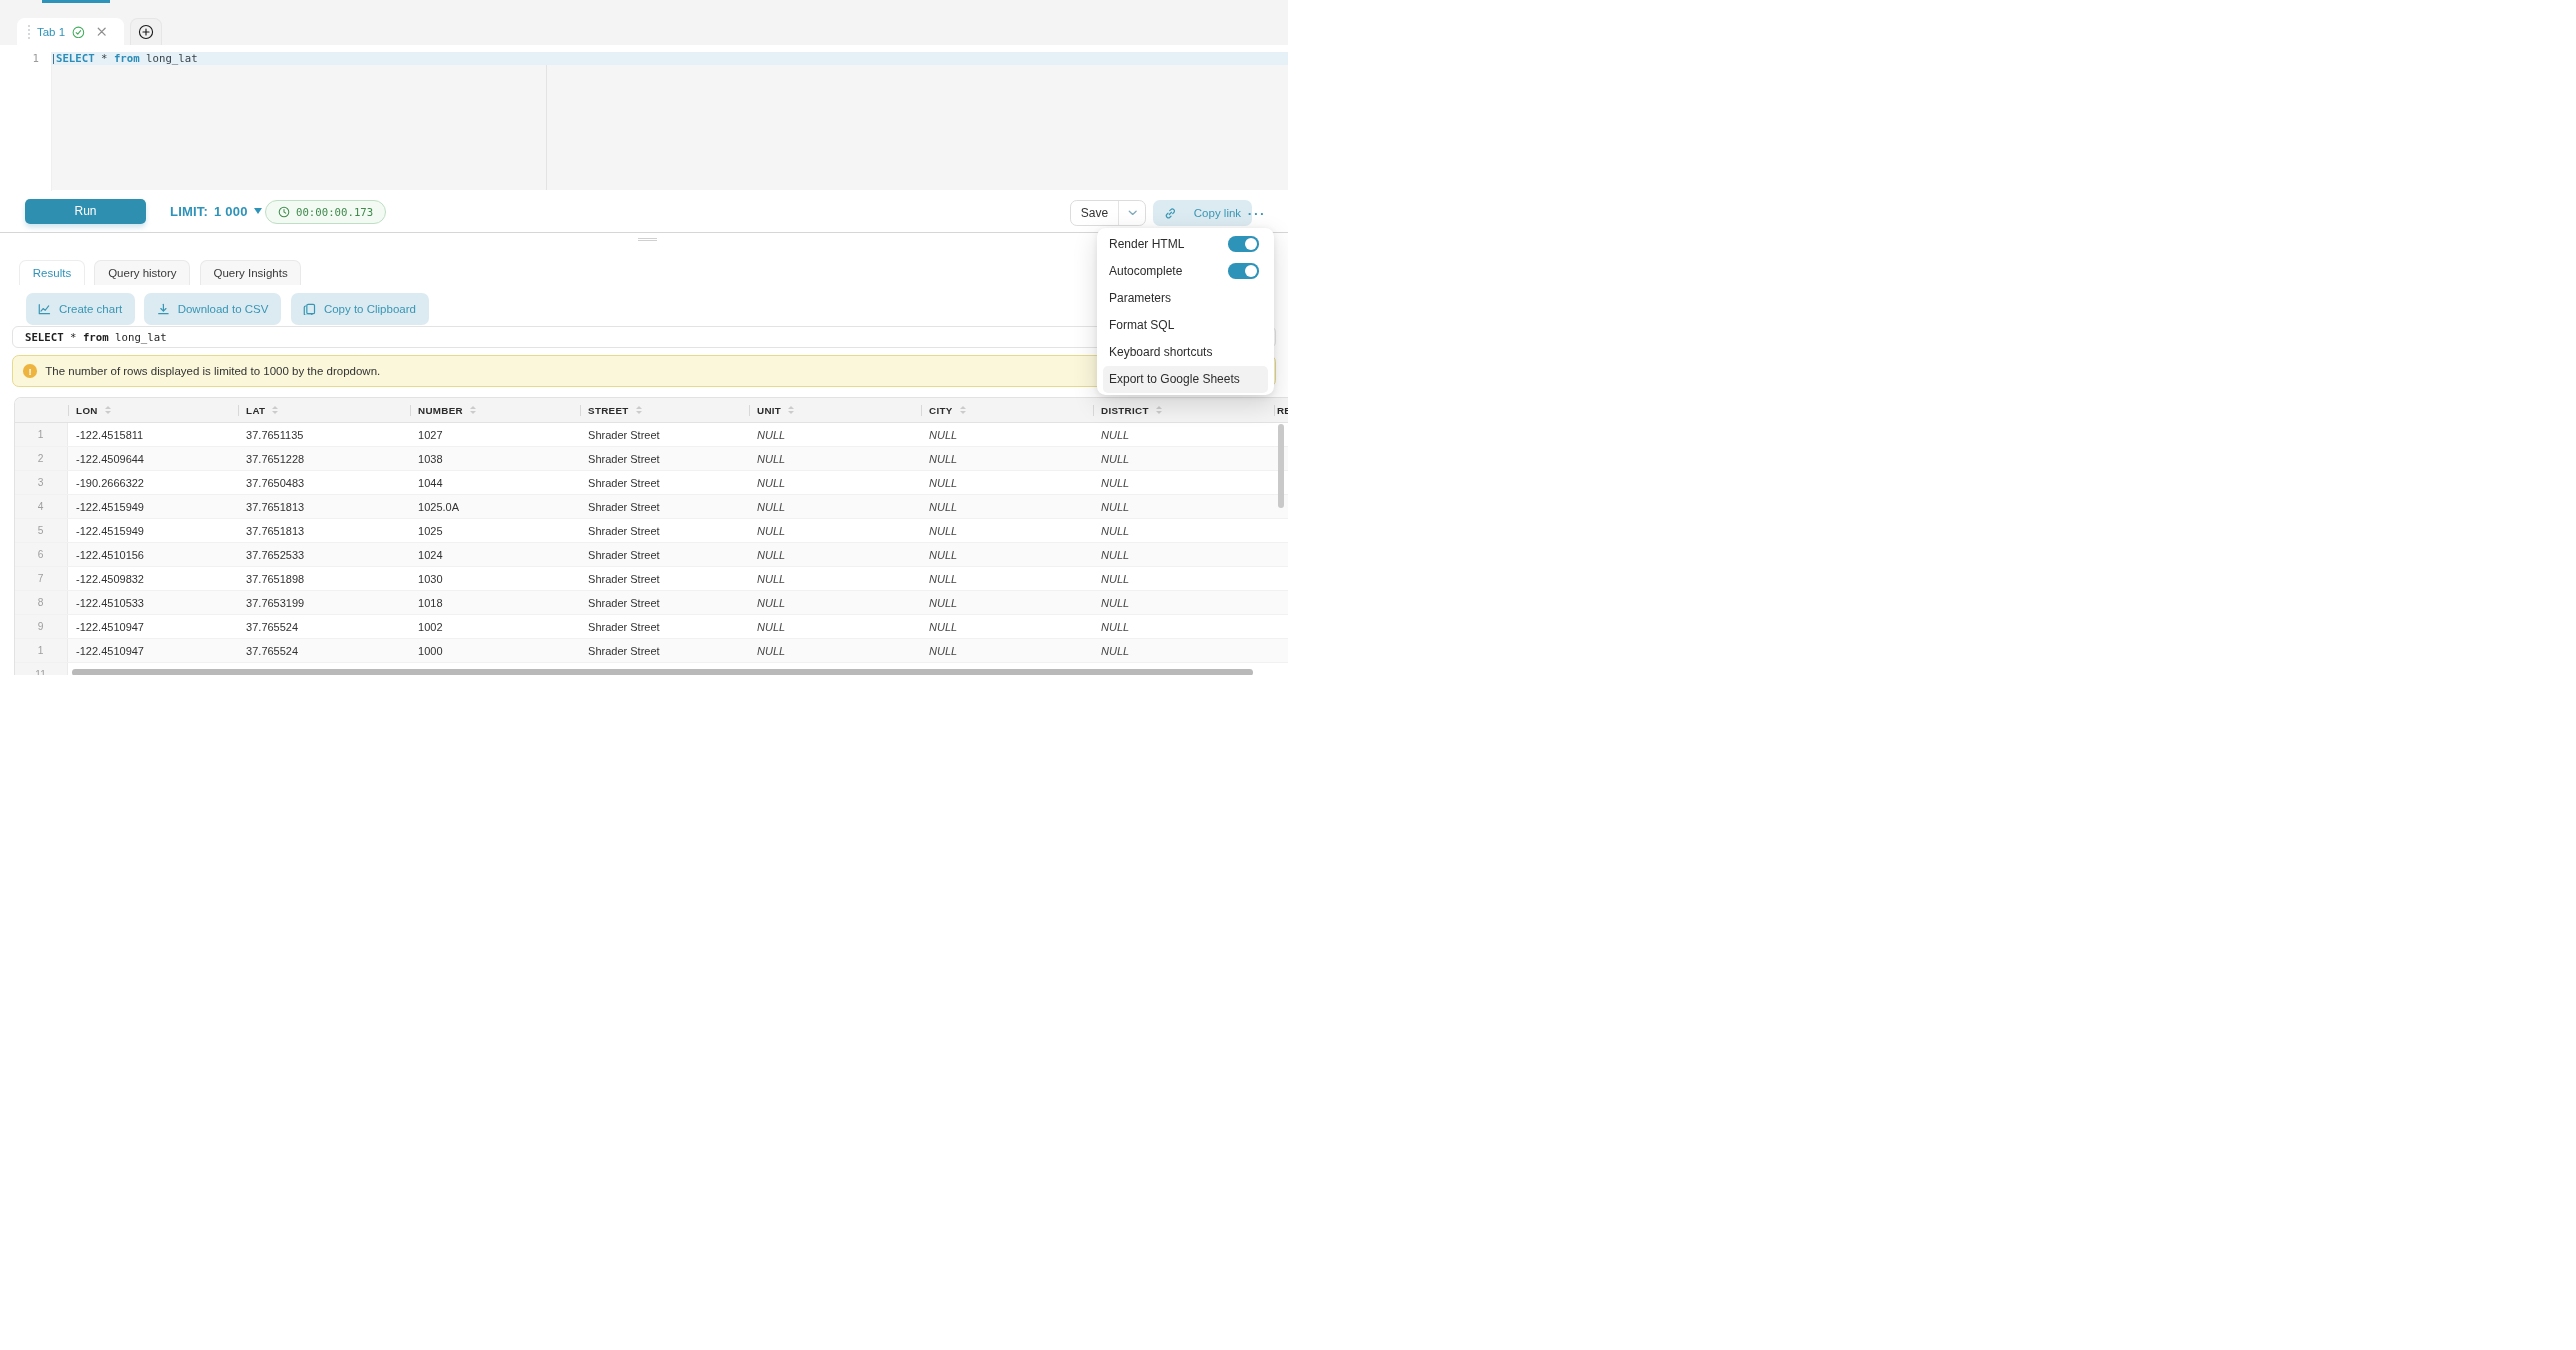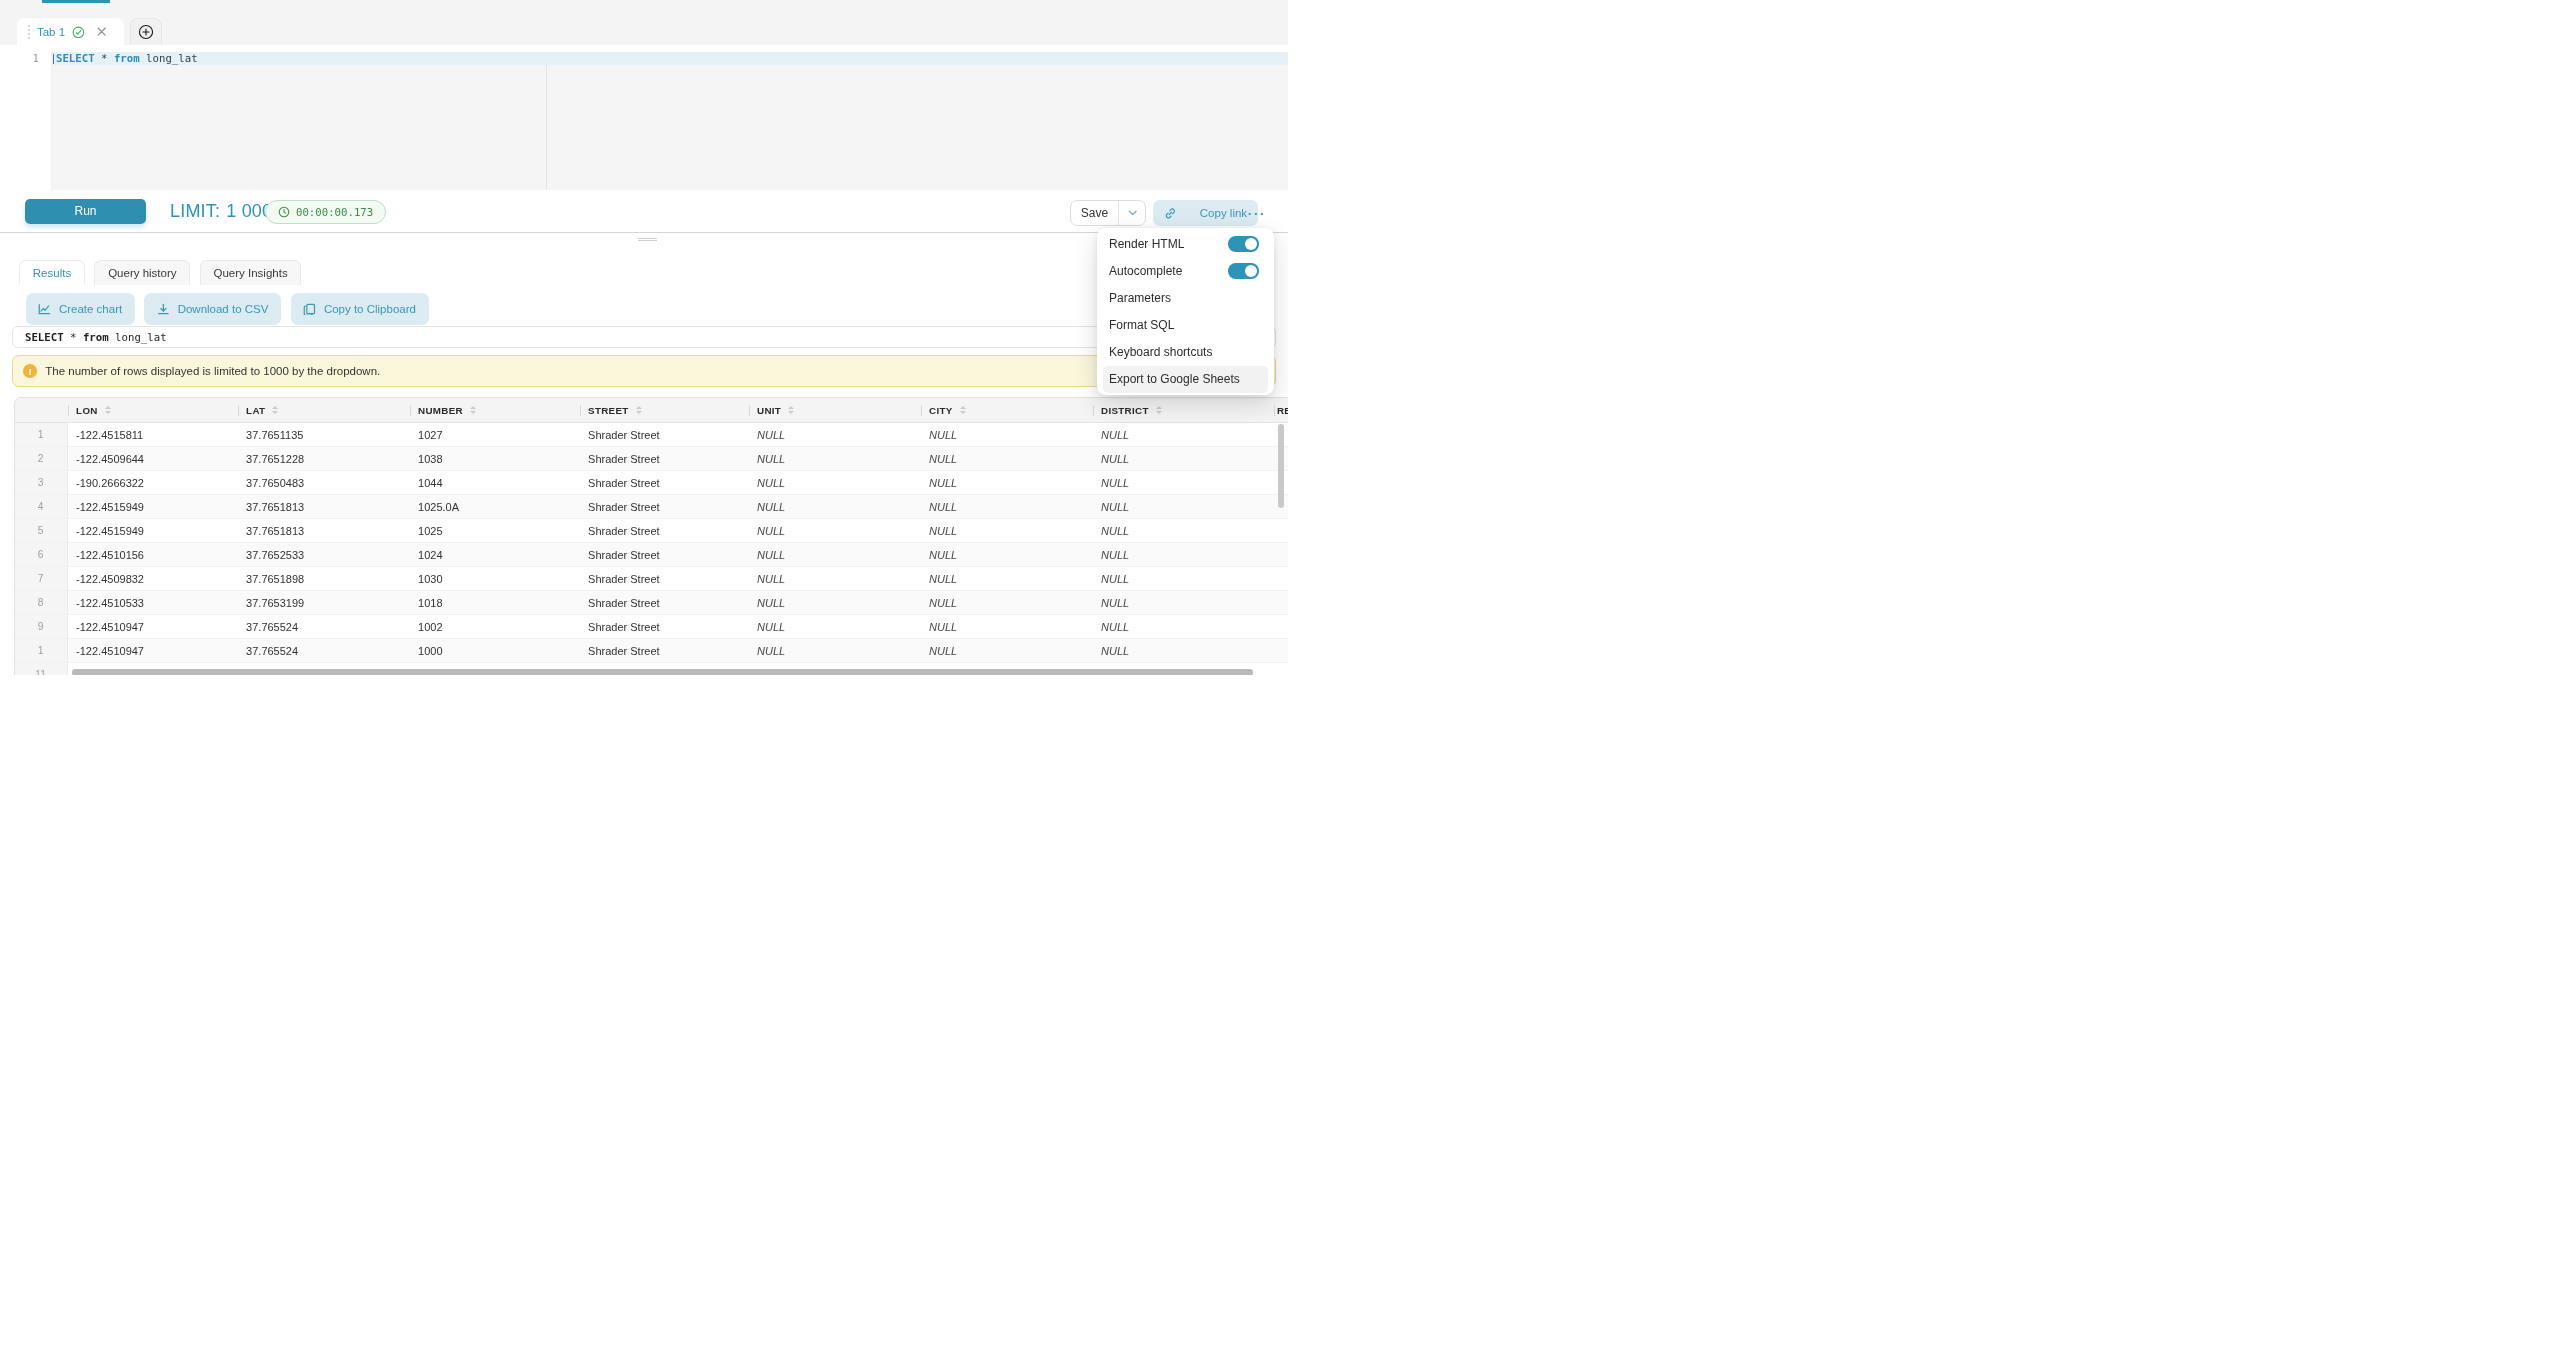--- a/index.html
+++ b/index.html
@@ -37,29 +37,29 @@
   #codeline .kw{color:#2b8cb8;font-weight:bold;}
   #codeline .tx{color:#38404a;}
 
   
   #toolbar-topline{position:absolute;left:0;top:191px;width:1288px;height:0.9px;background:#dedede;}
   #toolbar{position:absolute;left:0;top:191px;width:1288px;height:40px;background:#fff;}
   #run-btn{position:absolute;left:25px;top:7.7px;width:121px;height:25.6px;background:#2e8fb0;border:none;
     border-radius:5.1px;color:#ffffff;font-size:12px;font-family:"Liberation Sans",sans-serif;cursor:pointer;
     box-shadow:0 3.4px 5.1px rgba(46,143,176,.22);}
   #limit-group{position:absolute;left:170px;top:7.7px;height:25.6px;display:flex;align-items:center;gap:6px;cursor:pointer;}
-  #limit-group .ltext{font-size:18px;color:#2e93b9;font-weight:400;letter-spacing:0.2px;}
+  #limit-group .ltext{font-size:13px;color:#2e93b9;font-weight:700;letter-spacing:0.2px;}
   .caret-down{width:0;height:0;border-left:4.7px solid transparent;border-right:4.7px solid transparent;border-top:6px solid #2e93b9;}
   #timer{position:absolute;left:265px;top:9.4px;height:24px;box-sizing:border-box;display:flex;align-items:center;gap:6px;
     padding:0 12px;background:#f3faf3;border:1.3px solid #bedfc3;border-radius:12.8px;}
   #timer .ttext{font-size:10.7px;color:#3f8a4c;}
   #save-split{position:absolute;left:1070px;top:9.4px;height:25.6px;display:flex;border:0.9px solid #dcdcdc;border-radius:6.8px;background:#fff;box-sizing:border-box;}
   #save-main{width:47px;display:flex;align-items:center;justify-content:center;font-size:12px;color:#333;cursor:pointer;border-right:0.9px solid #e4e4e4;}
   #save-chev{width:26.4px;display:flex;align-items:center;justify-content:center;cursor:pointer;}
-  #copylink-btn{position:absolute;left:1153px;top:9.4px;height:25.6px;padding:0 11px;display:flex;align-items:center;gap:23px;
+  #copylink-btn{position:absolute;left:1153px;top:9.4px;height:25.6px;padding:0 11px;display:flex;align-items:center;gap:17px;
     background:#dcebf1;border:none;border-radius:6.8px;color:#3b97b4;font-size:11.5px;font-family:"Liberation Sans",sans-serif;cursor:pointer;}
   #more-btn{position:absolute;left:1241px;top:9.4px;width:32px;height:25.6px;display:flex;align-items:center;justify-content:center;
     color:#3b97b4;font-size:13.6px;font-weight:bold;letter-spacing:1.7px;cursor:pointer;background:none;border:none;}
 
   
   #resizer-line{position:absolute;left:0;top:232px;width:1288px;height:1.3px;background:#d6d6d6;}
   .rh{position:absolute;left:638px;width:19px;height:1.3px;background:#d0d0d0;}
 
   
   #rtabs{position:absolute;left:19px;top:260px;display:flex;gap:9.4px;height:25px;}

